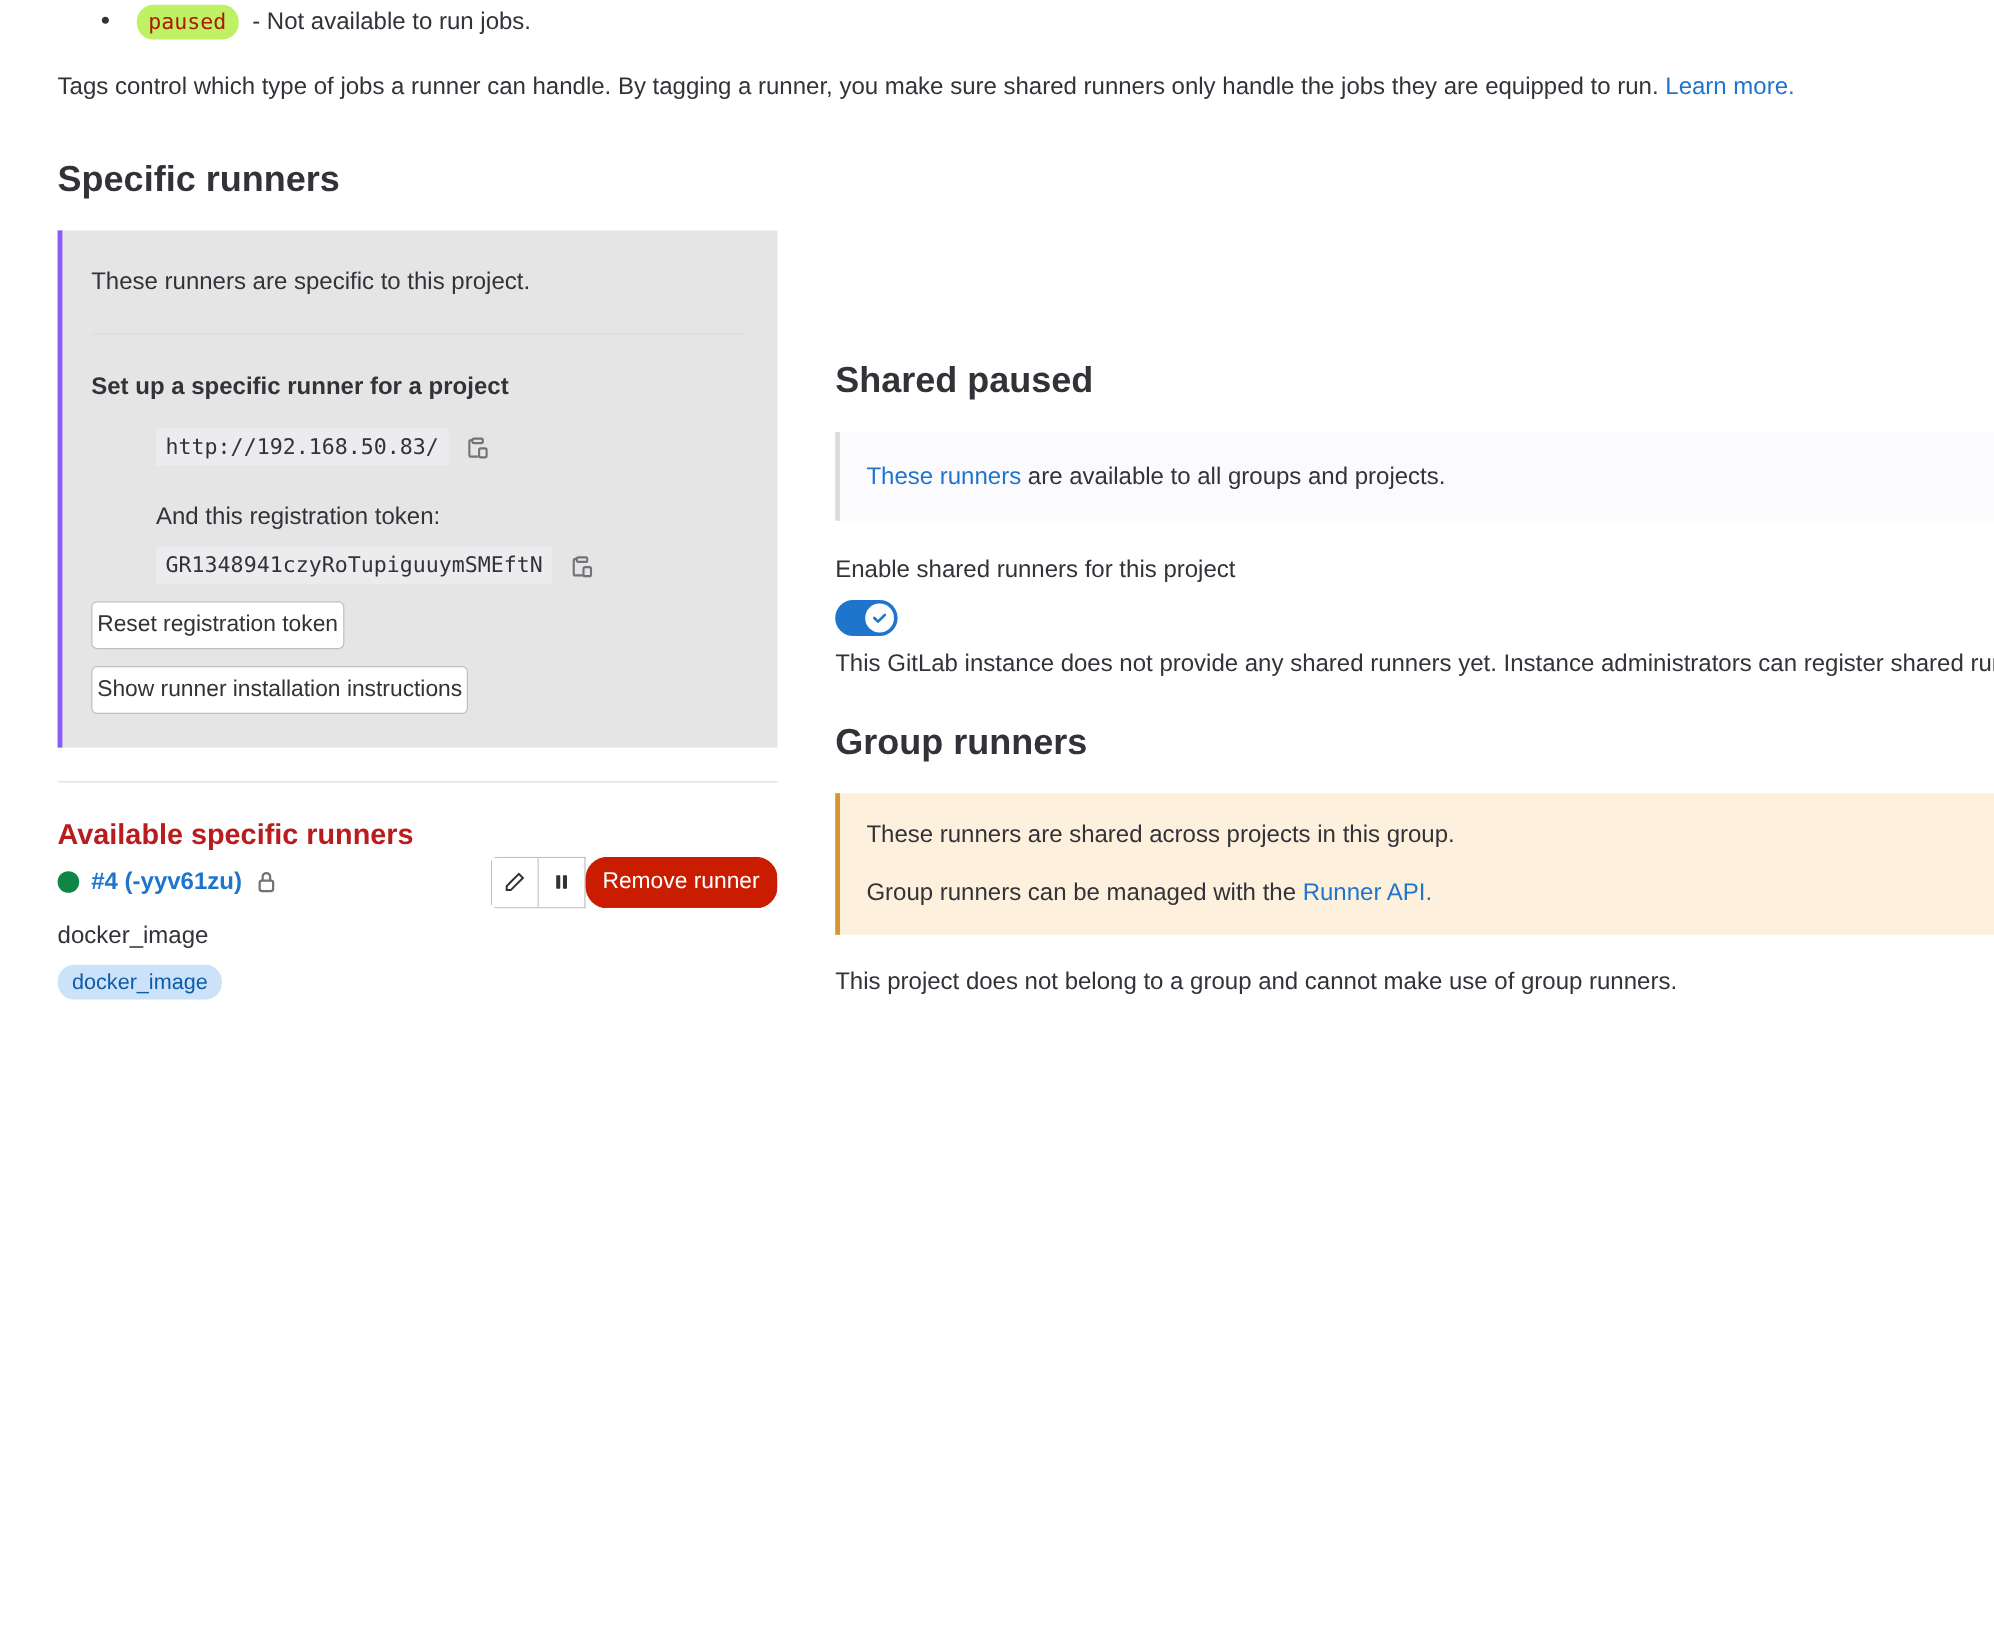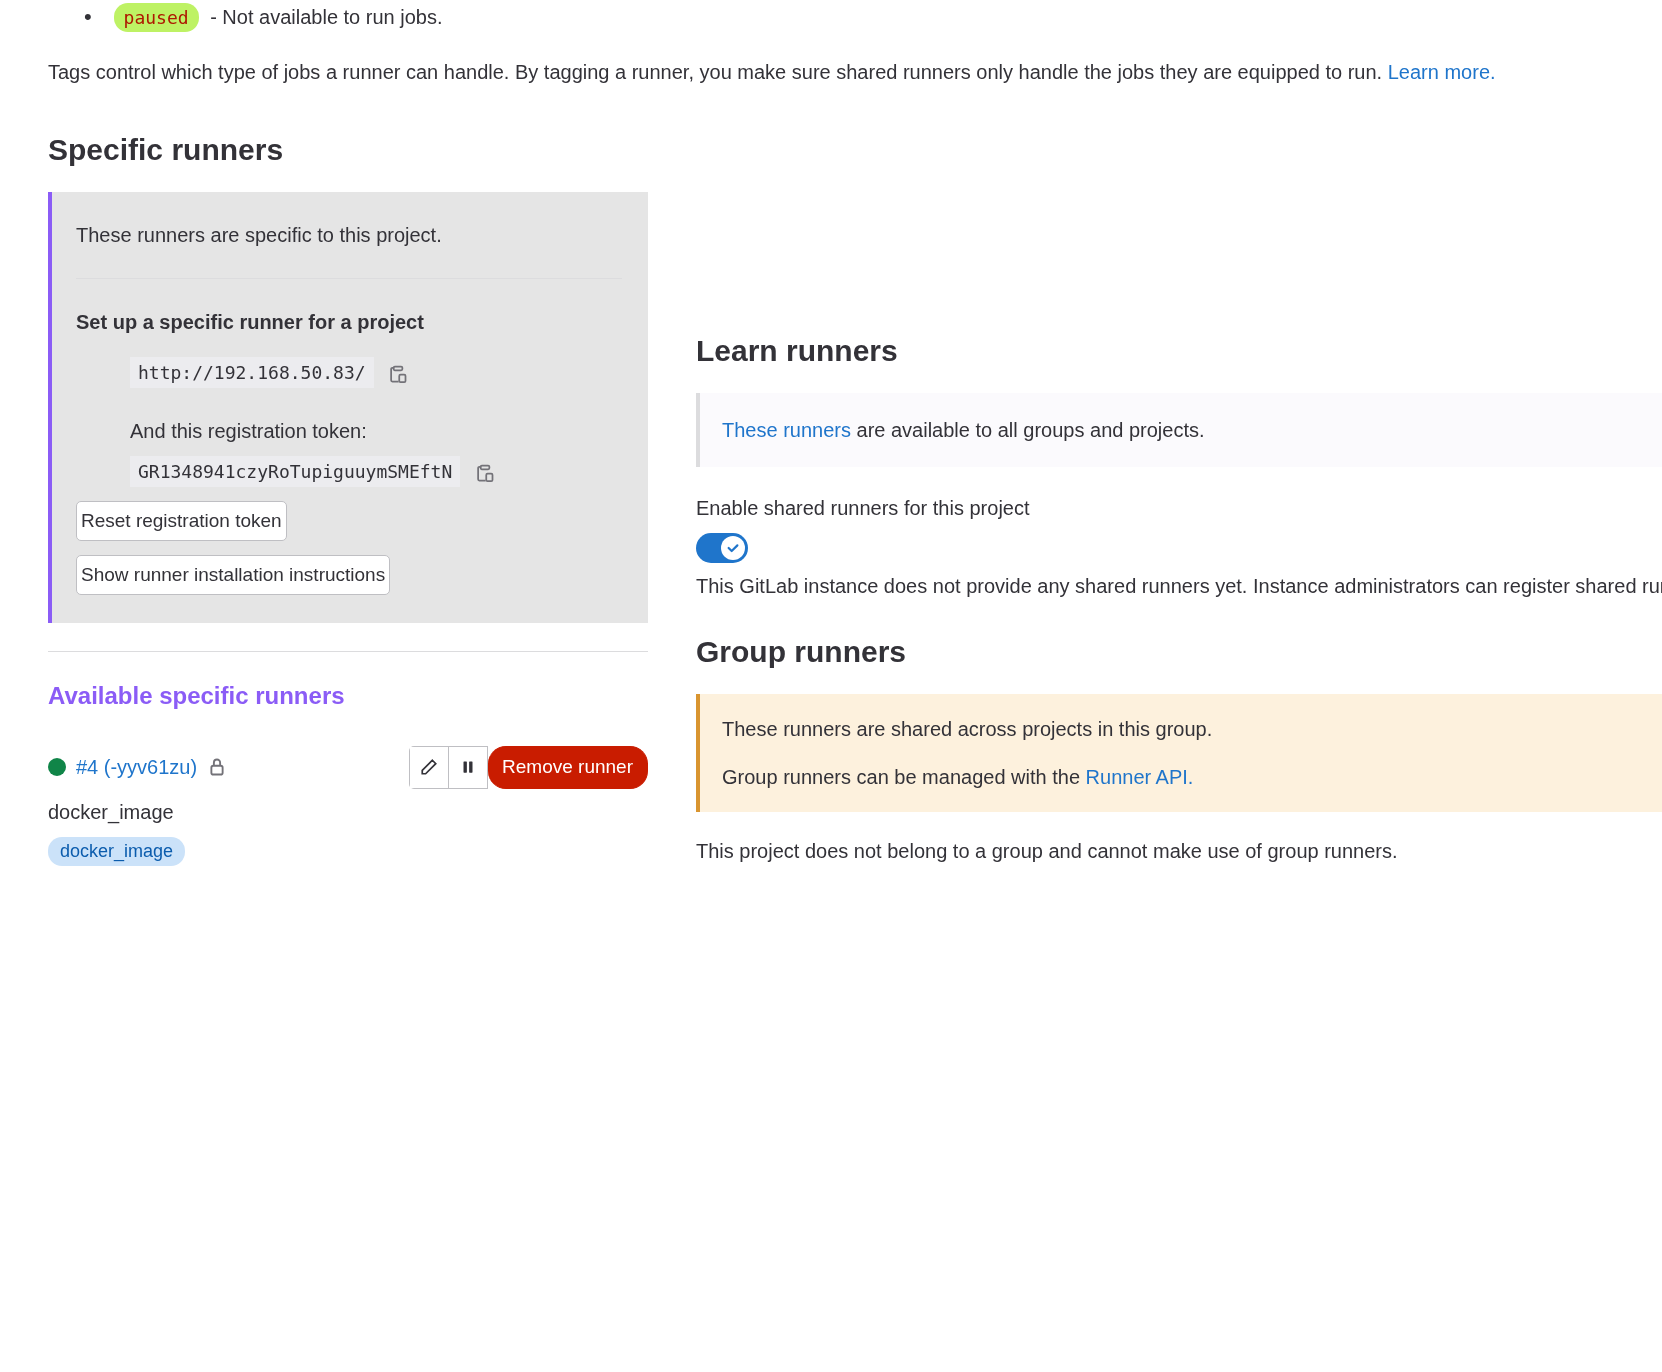--- a/index.html
+++ b/index.html
@@ -44,22 +44,22 @@
     }
     h2 {
       font-size: 30px;
       font-weight: 600;
       margin-bottom: 20px;
       color: #333238;
     }
     h3 {
       font-size: 24px;
       font-weight: 600;
-      margin-bottom: 32px;
-      color: #8b5cf6;
+      margin-bottom: 0;
+      color: #b91c1c;
     }
     .columns {
       display: flex;
       gap: 48px;
       align-items: flex-end;
     }
     .col-left { width: 600px; flex-shrink: 0; }
     .col-right { flex: 1; min-width: 0; }
     .well {
       background: #e5e5e5;
@@ -123,21 +123,21 @@
       display: flex;
       align-items: center;
       justify-content: space-between;
       margin-bottom: 8px;
     }
     .runner-left { display: flex; align-items: center; gap: 10px; }
     .status-dot {
       width: 18px; height: 18px; border-radius: 50%;
       background: #108548;
     }
-    .runner-id { color: #1f75cb; font-size: 20px; }
+    .runner-id { color: #1f75cb; font-size: 20px; font-weight: bold; }
     .lock-icon { color: #737278; display: inline-flex; }
     .lock-icon svg { width: 20px; height: 20px; }
     .btn-group {
       display: inline-flex;
       border-radius: 5px;
       overflow: hidden;
     }
     .btn-group > * {
       display: inline-flex;
       align-items: center;
@@ -286,21 +286,21 @@
           </svg>
         </span>
         <span class="remove">Remove runner</span>
       </div>
     </div>
     <p class="runner-desc">docker_image</p>
     <span class="tag-pill">docker_image</span>
   </div>
 
   <div class="col-right">
-    <h2>Learn runners</h2>
+    <h2>Shared paused</h2>
 
     <div class="shared-well">
       <a class="link">These runners</a><span> are available to all groups and projects.</span>
     </div>
 
     <p class="toggle-label">Enable shared runners for this project</p>
     <div class="toggle">
       <div class="knob">
         <svg viewBox="0 0 16 16" fill="none" stroke-width="2.5" stroke-linecap="round" stroke-linejoin="round">
           <path d="M3 8l3.5 3.5L13 5"></path>

